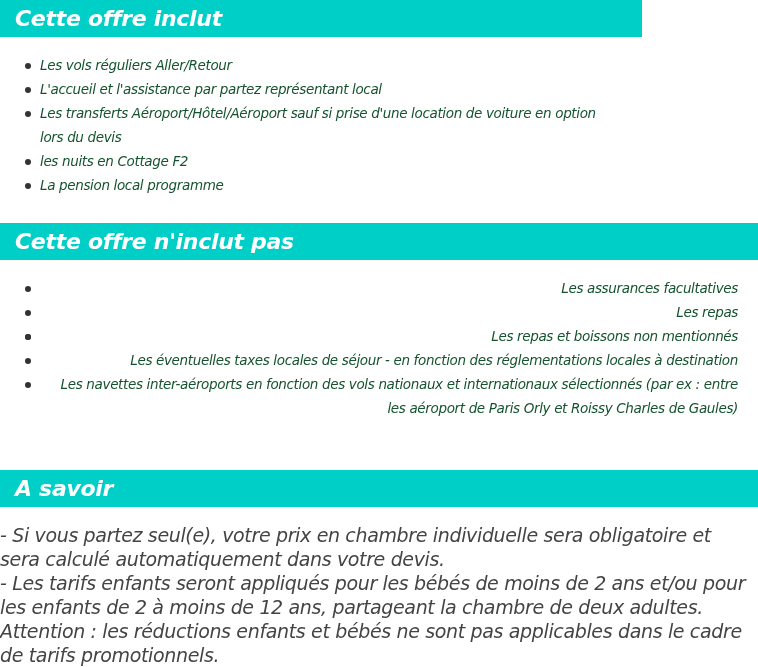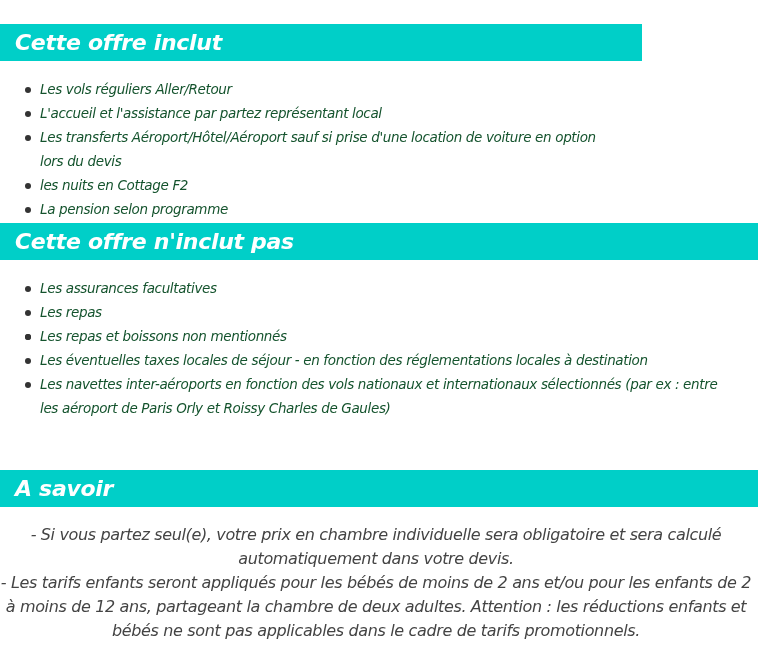--- a/index.html
+++ b/index.html
@@ -49,51 +49,50 @@
     }
     ul.items li .bullet {
       position: absolute;
       left: 25px;
       top: 10px;
       width: 6px;
       height: 6px;
       border-radius: 50%;
       background: #333333;
     }
-    #sec-includes { position: absolute; top: 0; left: 0; width: 642px; margin-top: 24px; }
-    #sec-excludes { position: absolute; top: 223px; left: 0; width: 758px; }
+    #sec-includes { position: absolute; top: 0; left: 0; width: 642px; }
+    #sec-excludes { position: absolute; top: 223px; left: 0; width: 758px; text-align: right; }
     #sec-info { position: absolute; top: 470px; left: 0; width: 758px; }
     .info-text {
       margin: 0;
       margin-top: 16px;
       font-style: italic;
-      font-size: 16px;
+      font-size: 19px;
       line-height: 24px;
       color: #444444;
       letter-spacing: -0.35px;
       padding-right: 6px;
-      text-align: center;
     }
     .info-text p {
       margin: 0;
     }
   </style>
 </head>
 <body>
 
 <section id="sec-includes">
   <div class="section-header">
     <h2>Cette offre inclut</h2>
   </div>
   <ul class="items">
     <li><span class="bullet"></span><span>Les vols réguliers Aller/Retour</span></li>
     <li><span class="bullet"></span><span>L'accueil et l'assistance par partez représentant local</span></li>
     <li><span class="bullet"></span><span>Les transferts Aéroport/Hôtel/Aéroport sauf si prise d'une location de voiture en option lors du devis</span></li>
     <li><span class="bullet"></span><span>les nuits en Cottage F2</span></li>
-    <li><span class="bullet"></span><span>La pension selon programme</span></li>
+    <li><span class="bullet"></span><span>La pension local programme</span></li>
   </ul>
 </section>
 
 <section id="sec-excludes">
   <div class="section-header">
     <h2>Cette offre n'inclut pas</h2>
   </div>
   <ul class="items">
     <li><span class="bullet"></span><span>Les assurances facultatives</span></li>
     <li><span class="bullet"></span><span>Les repas</span></li>

